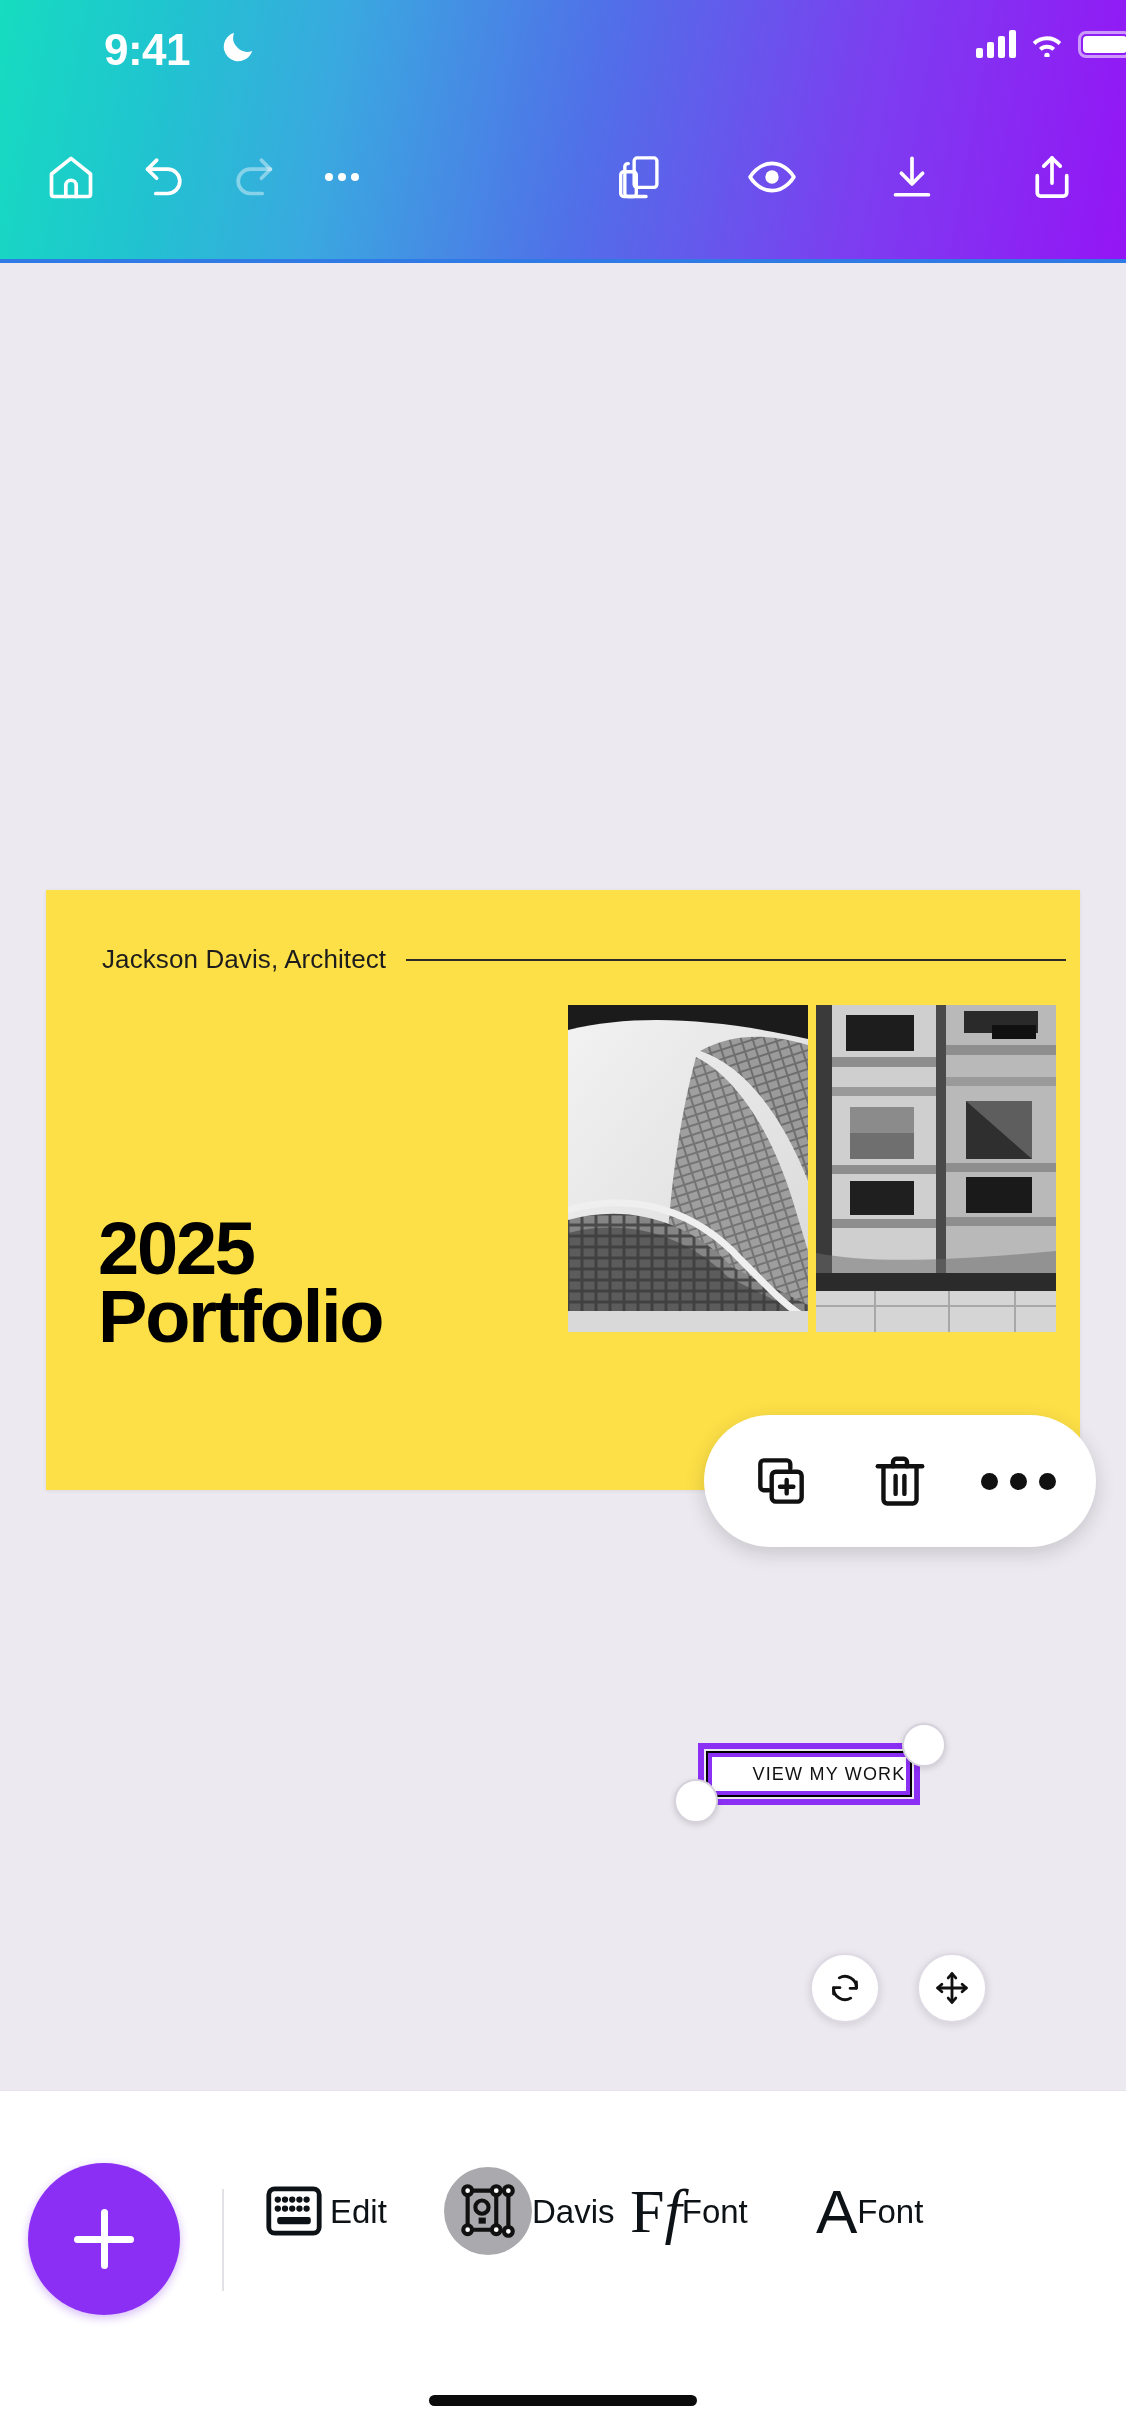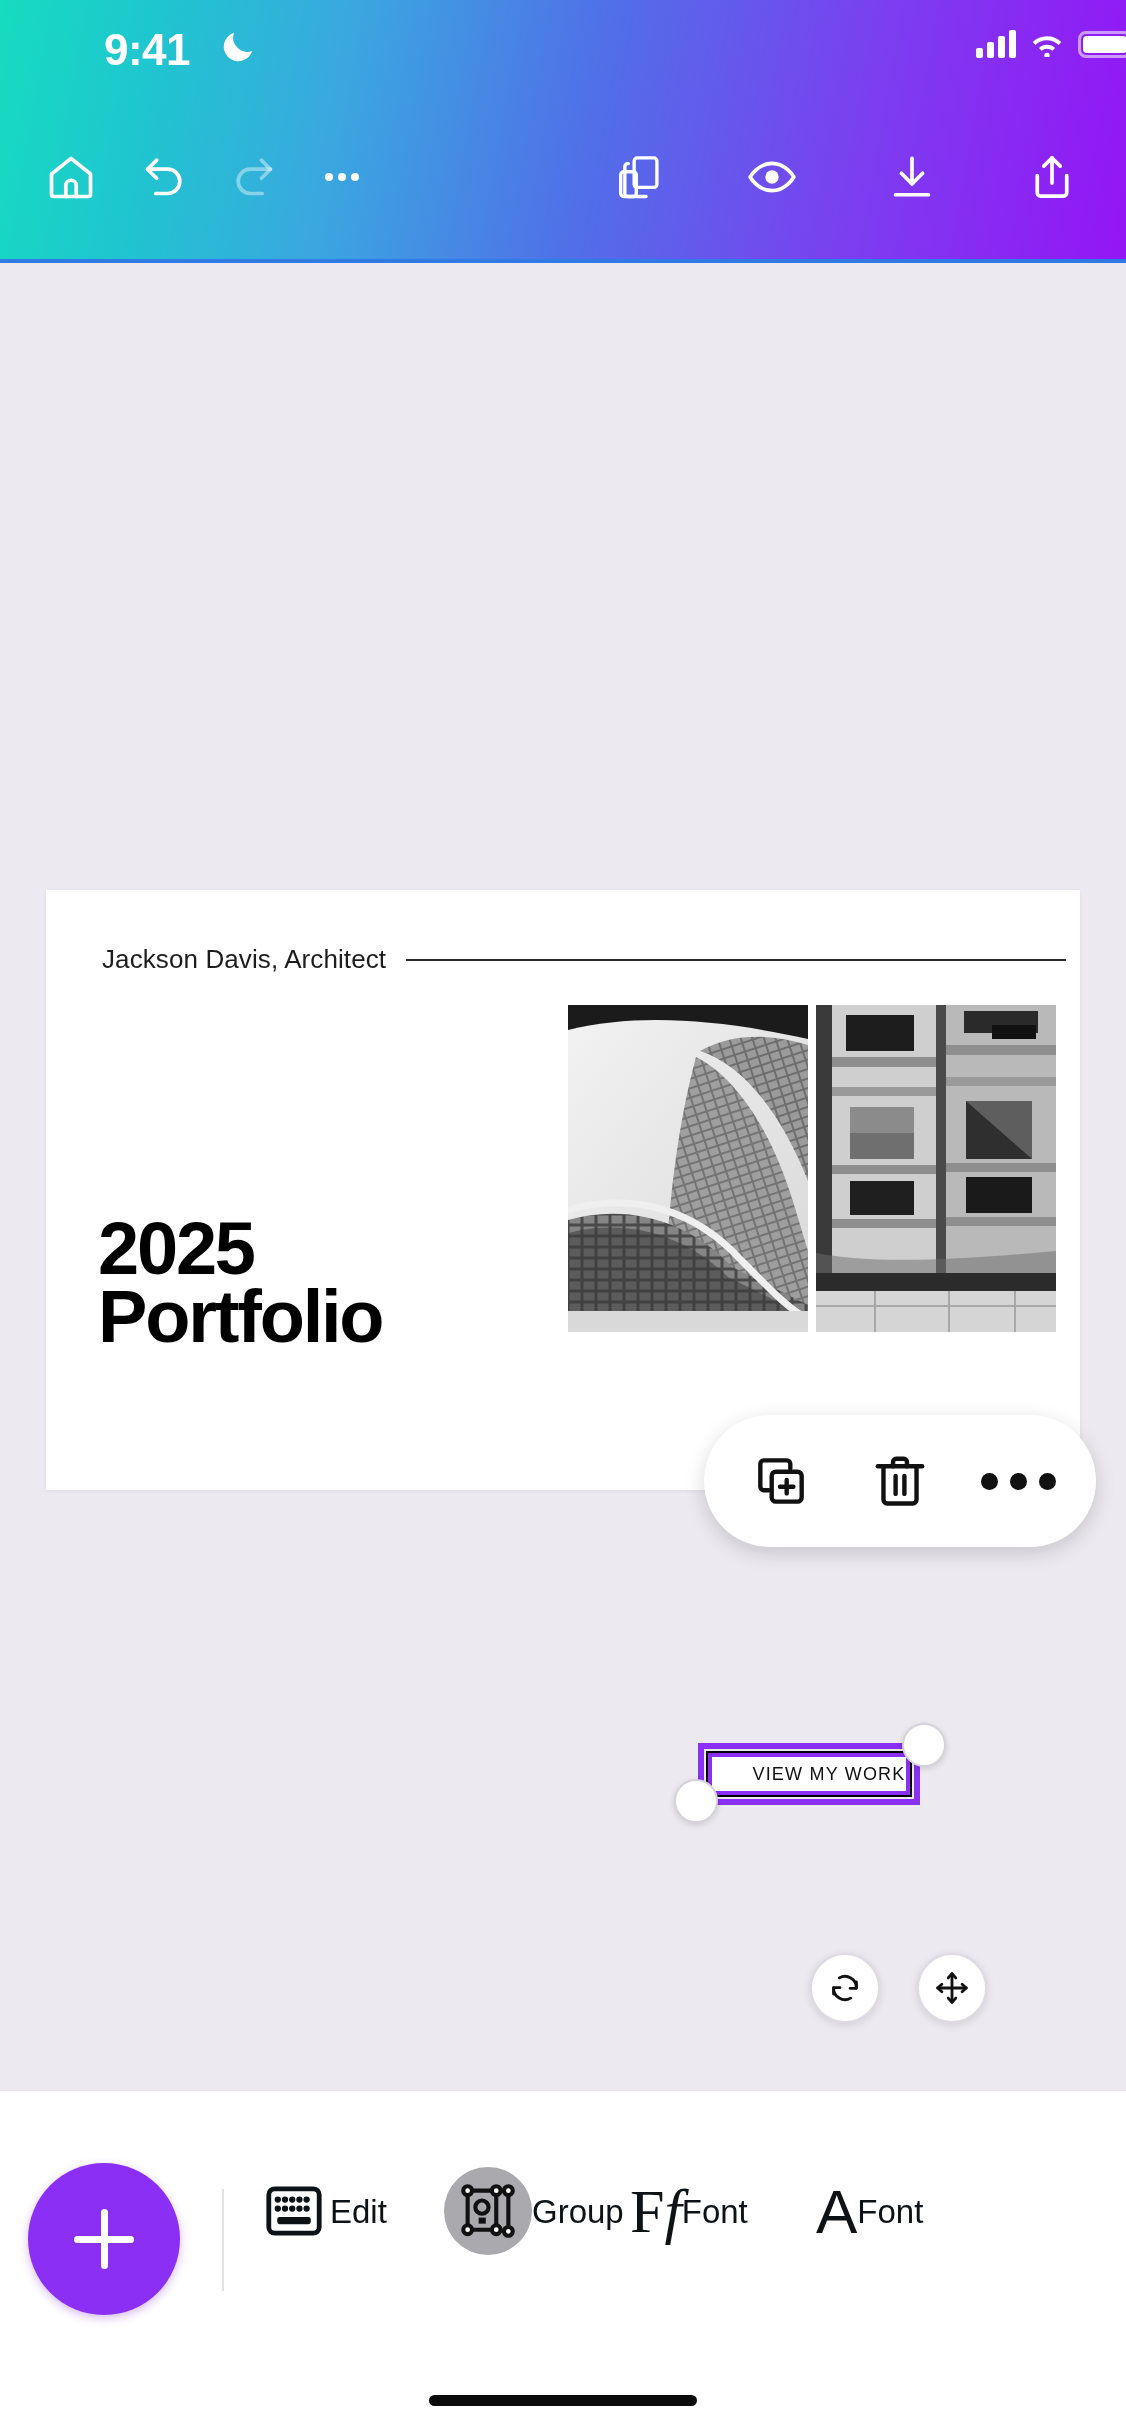--- a/index.html
+++ b/index.html
@@ -88,21 +88,21 @@
   
   .canvasarea {
     position:absolute; top:263px; left:0; width:1126px; height:1827px;
     background:#eceaf0;
   }
 
   
   .design-card {
     position:absolute; left:46px; top:627px;
     width:1034px; height:600px;
-    background:#ffffff;
+    background:#fde047;
     box-shadow:0 1px 4px rgba(0,0,0,.07);
     overflow:hidden;
     text-decoration:underline;
   }
   .dc-byline {
     position:absolute; left:56px; top:54px;
     font-size:26px; color:#1c1c1c; letter-spacing:.1px;
     white-space:nowrap;
   }
   .dc-rule {
@@ -510,21 +510,21 @@
               <circle cx="4.6" cy="18.8" r="1.6" fill="#fff"></circle>
               <circle cx="15" cy="18.8" r="1.6" fill="#fff"></circle>
               <circle cx="9.8" cy="10.6" r="2.4"></circle>
               <rect x="8.6" y="14.4" width="2.6" height="2.2" fill="#111" stroke="none"></rect>
               <path d="M19.4 6.2v11.6"></path>
               <circle cx="19.4" cy="4.6" r="1.6" fill="#fff"></circle>
               <circle cx="19.4" cy="19.4" r="1.6" fill="#fff"></circle>
             </svg>
           </div>
         </div>
-        <div class="bt-label">Group</div>
+        <div class="bt-label">Davis</div>
       </div>
 
 
       <div class="bt-item">
         <div class="bt-icon">
           <span class="ff-glyph">F<i>f</i></span>
         </div>
         <div class="bt-label">Font</div>
       </div>
 

